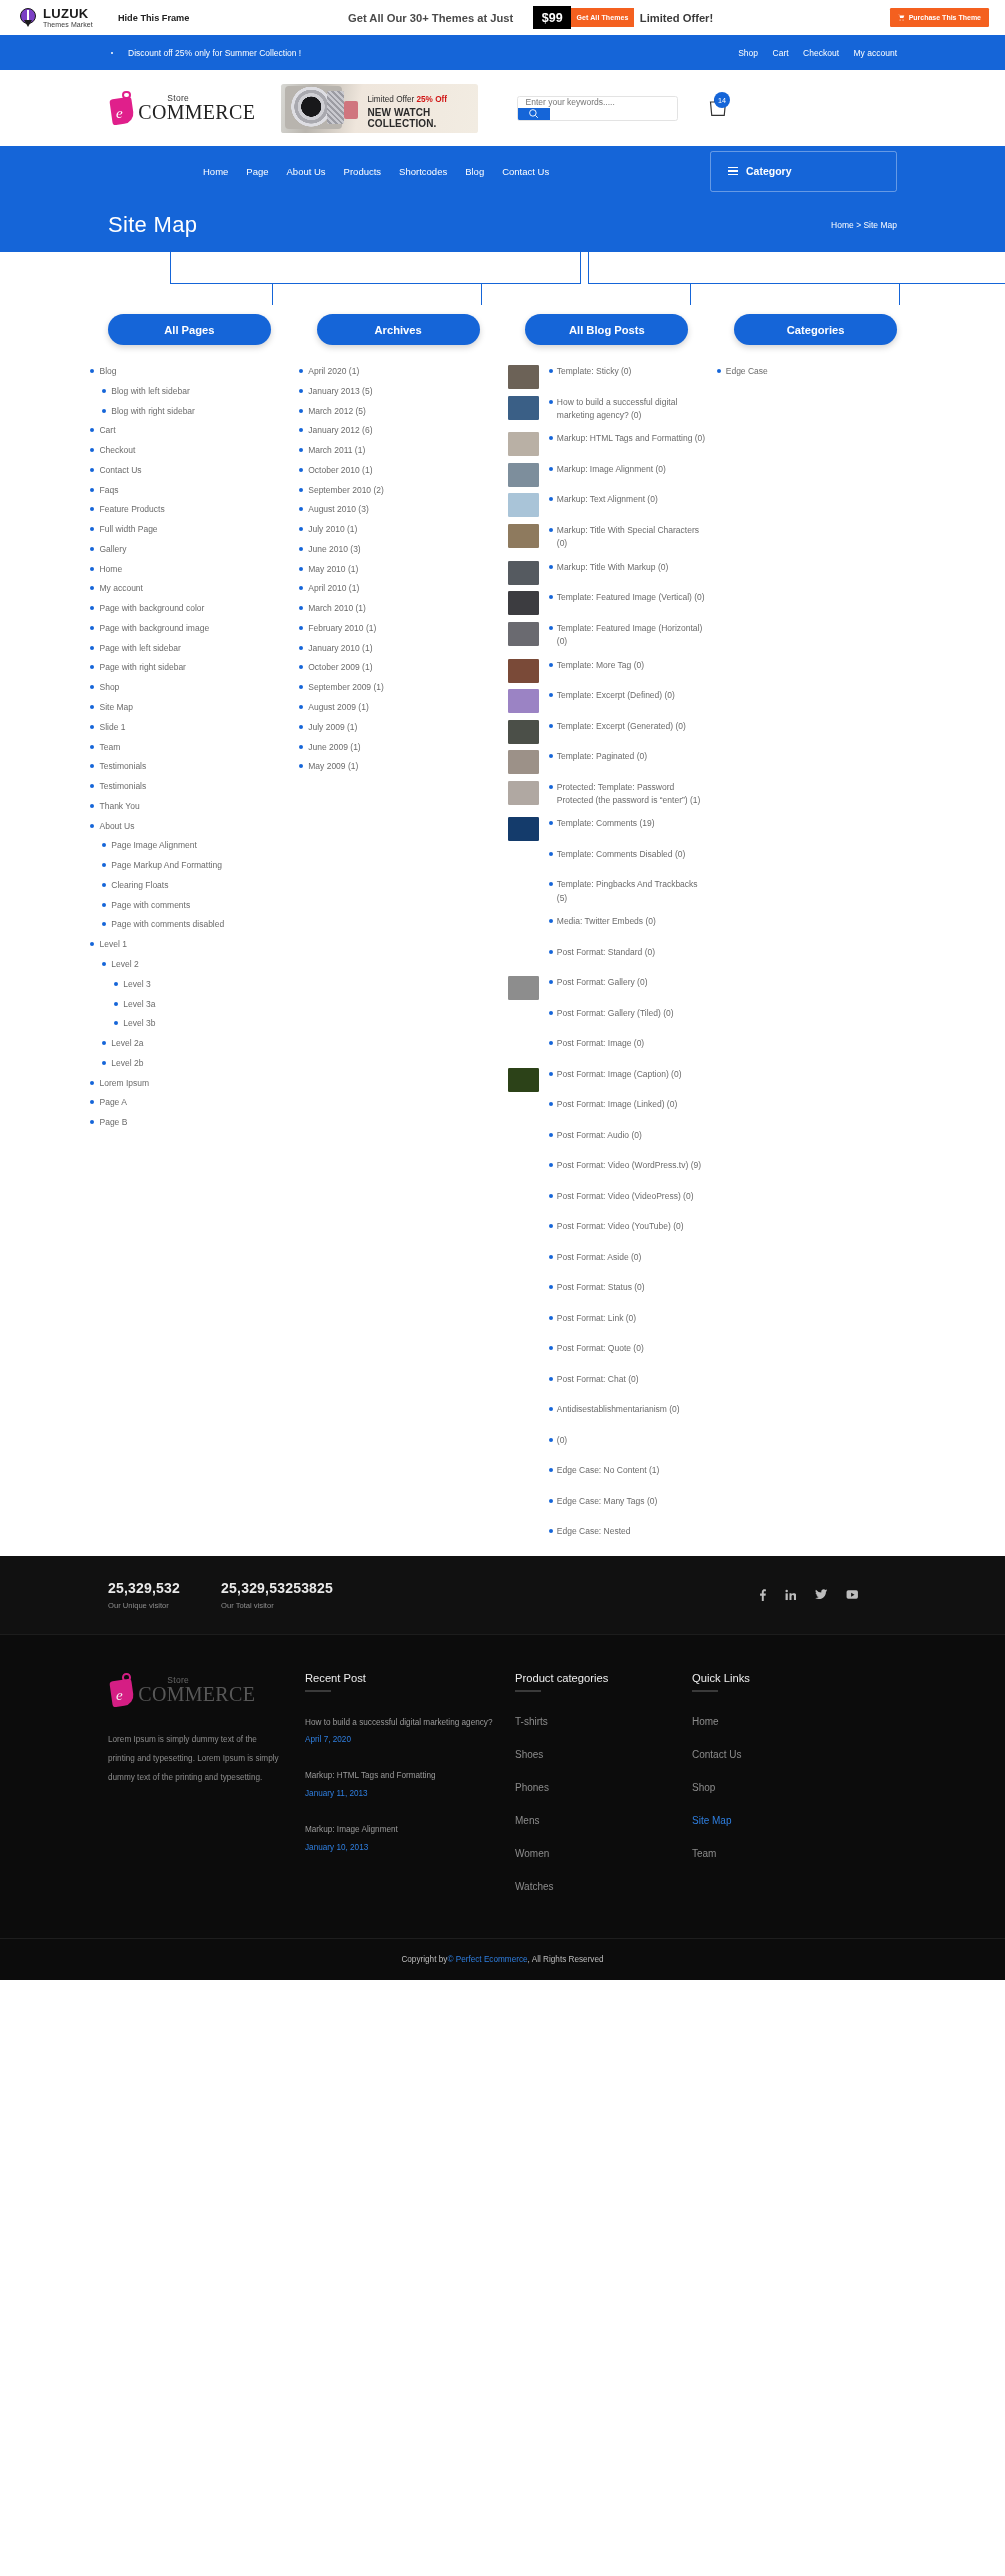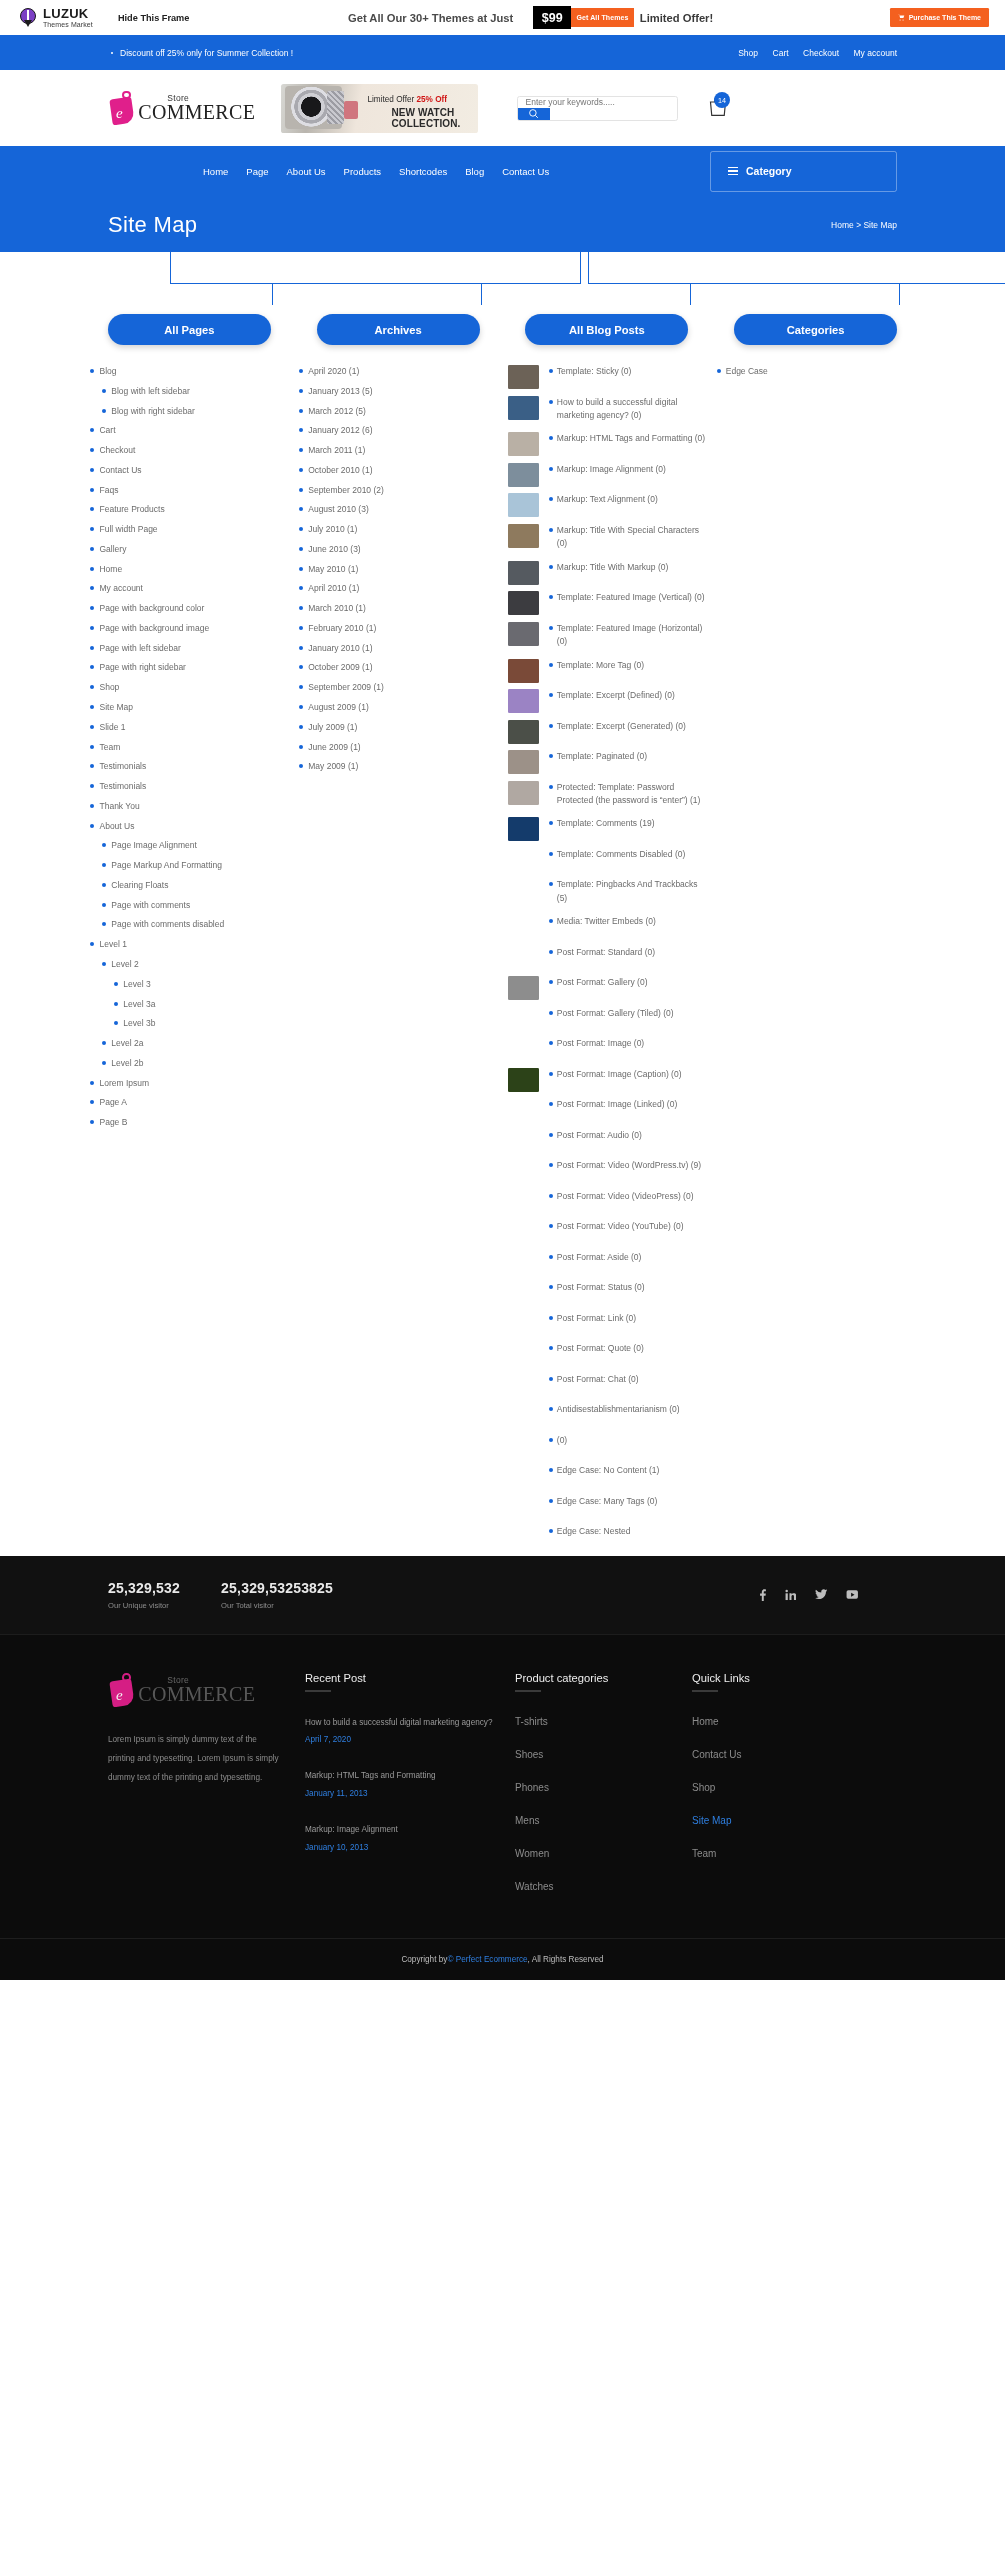--- a/index.html
+++ b/index.html
@@ -51,21 +51,21 @@
     font-size: 7px; font-weight: bold; padding: 6px 8px;
     display: flex; align-items: center; gap: 3.3px; border-radius: 1.3px;
   }
 
   
   .topstrip {
     background: #1565d8; height: 34px; display: flex; align-items: center;
     color: #fff; font-size: 8.5px;
   }
   .ts-inner { width: 789px; margin: 0 auto; display: flex; align-items: center; justify-content: space-between; }
-  .ts-left { display: flex; align-items: center; gap: 4px; }
+  .ts-left { display: flex; align-items: center; gap: 12px; }
   .ts-links { display: flex; gap: 14.5px; }
   .ts-links span { font-size: 8.5px; }
 
   
   .header { background: #fff; height: 76px; display: flex; align-items: center; }
   .hd-inner { width: 789px; margin: 0 auto; display: flex; align-items: center; }
   .logo { display: flex; align-items: flex-start; width: 158px; }
   .logo-tag { width: 29px; height: 37px; position: relative; flex: none; }
   .logo-tag .body {
     position: absolute; left: 2.6px; top: 8.5px; width: 22.3px; height: 26px;
@@ -90,21 +90,21 @@
     content:""; position:absolute; right:-2.6px; top: 5.3px; width: 17px; height: 33px;
     background: repeating-linear-gradient(45deg,#c9c9cf 0 2px,#9c9ca3 2px 4px); border-radius: 2px;
   }
   .promo-strap {
     position:absolute; left: 63px; top: 17px; width: 14.5px; height: 18.4px;
     background:#d0757e; border-radius:2px;
   }
   .promo-txt { position: absolute; left: 87px; top: 11.2px; }
   .promo-l1 { font-size: 8.2px; color: #2a2a2a; }
   .promo-l1 b { color: #d01414; }
-  .promo-l2 { font-size: 10px; font-weight: bold; color: #2a2a2a; margin-top: 3.3px; letter-spacing: 0.1px; margin-left: 24px; }
+  .promo-l2 { font-size: 10px; font-weight: bold; color: #2a2a2a; margin-top: 3.3px; letter-spacing: 0.1px; }
   .searchwrap { margin-left: 39px; display: flex; align-items: center; }
   .searchbox {
     display: flex; width: 161px; height: 25px; border: 0.7px solid #e3e3e3; border-radius: 2.6px; overflow: hidden; background: #fff; flex-direction: column;
   }
   .searchbox input {
     flex: 1; border: 0; outline: none; padding: 0 8px; font-size: 8.5px; color: #9a9a9a;
     font-family: "Liberation Sans", sans-serif; background: transparent;
   }
   .searchbtn { width: 32px; background: #1565d8; display: flex; align-items: center; justify-content: center; }
   .carticon { margin-left: 30px; position: relative; width: 24px; height: 26px; }

